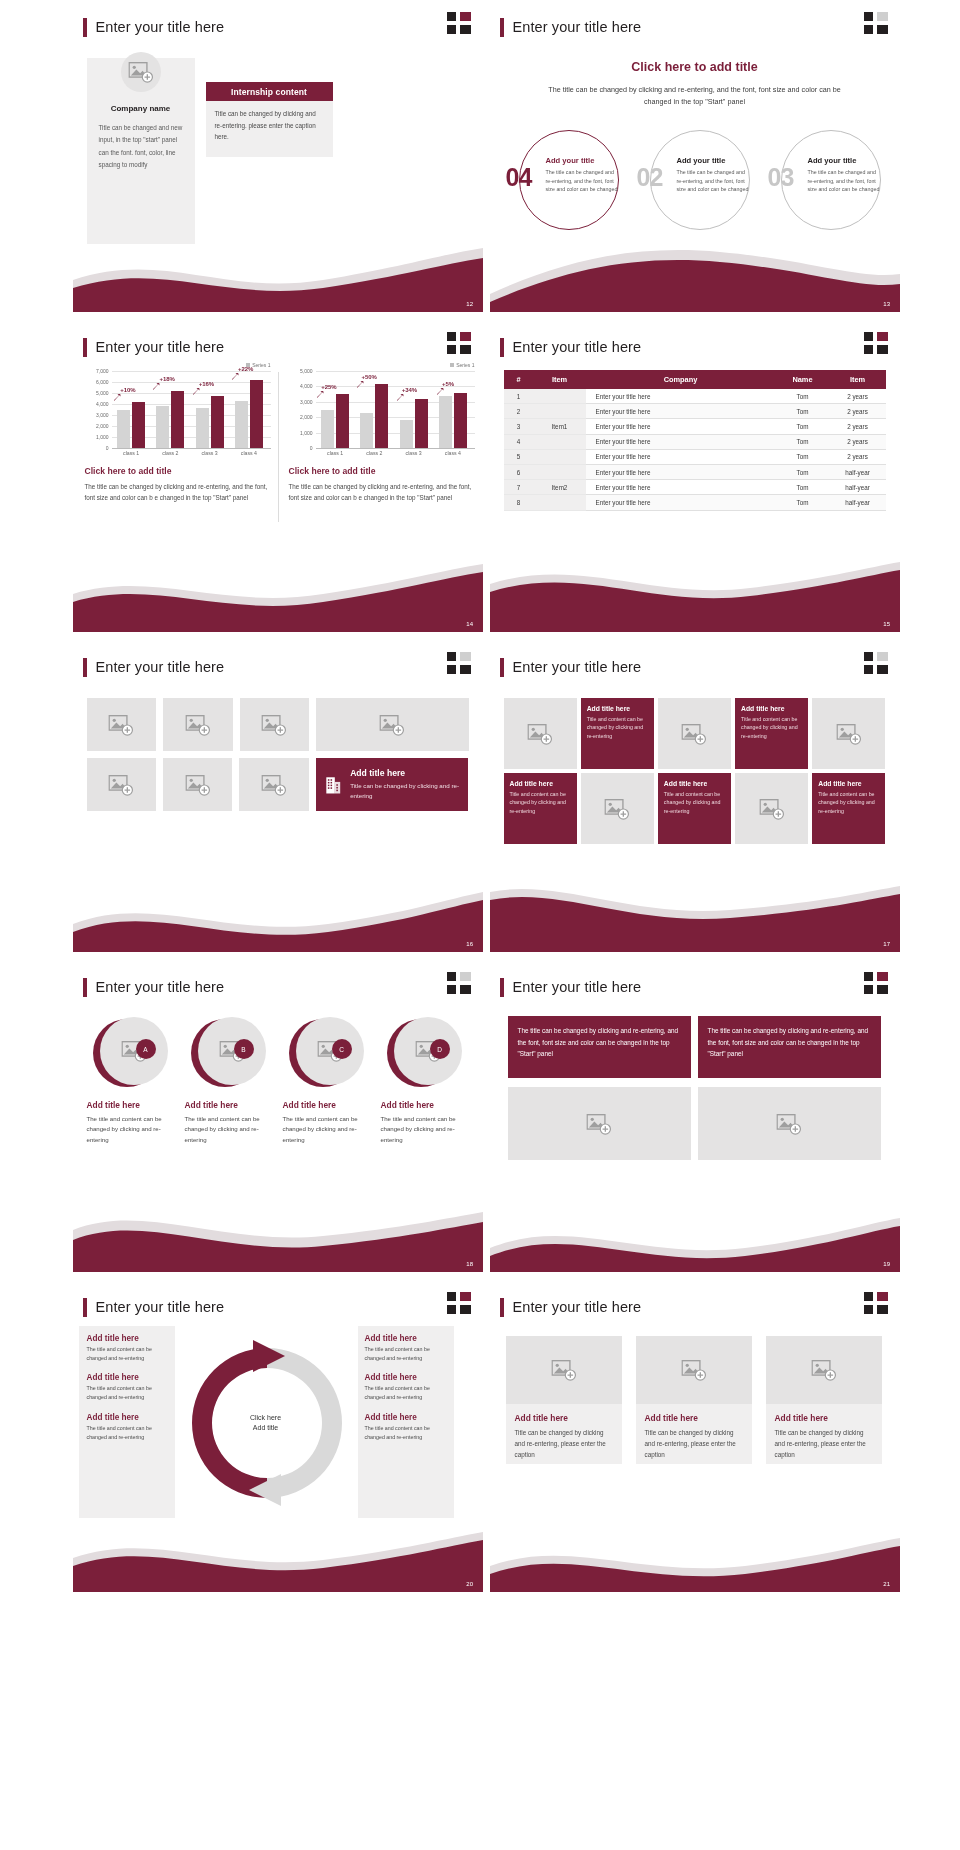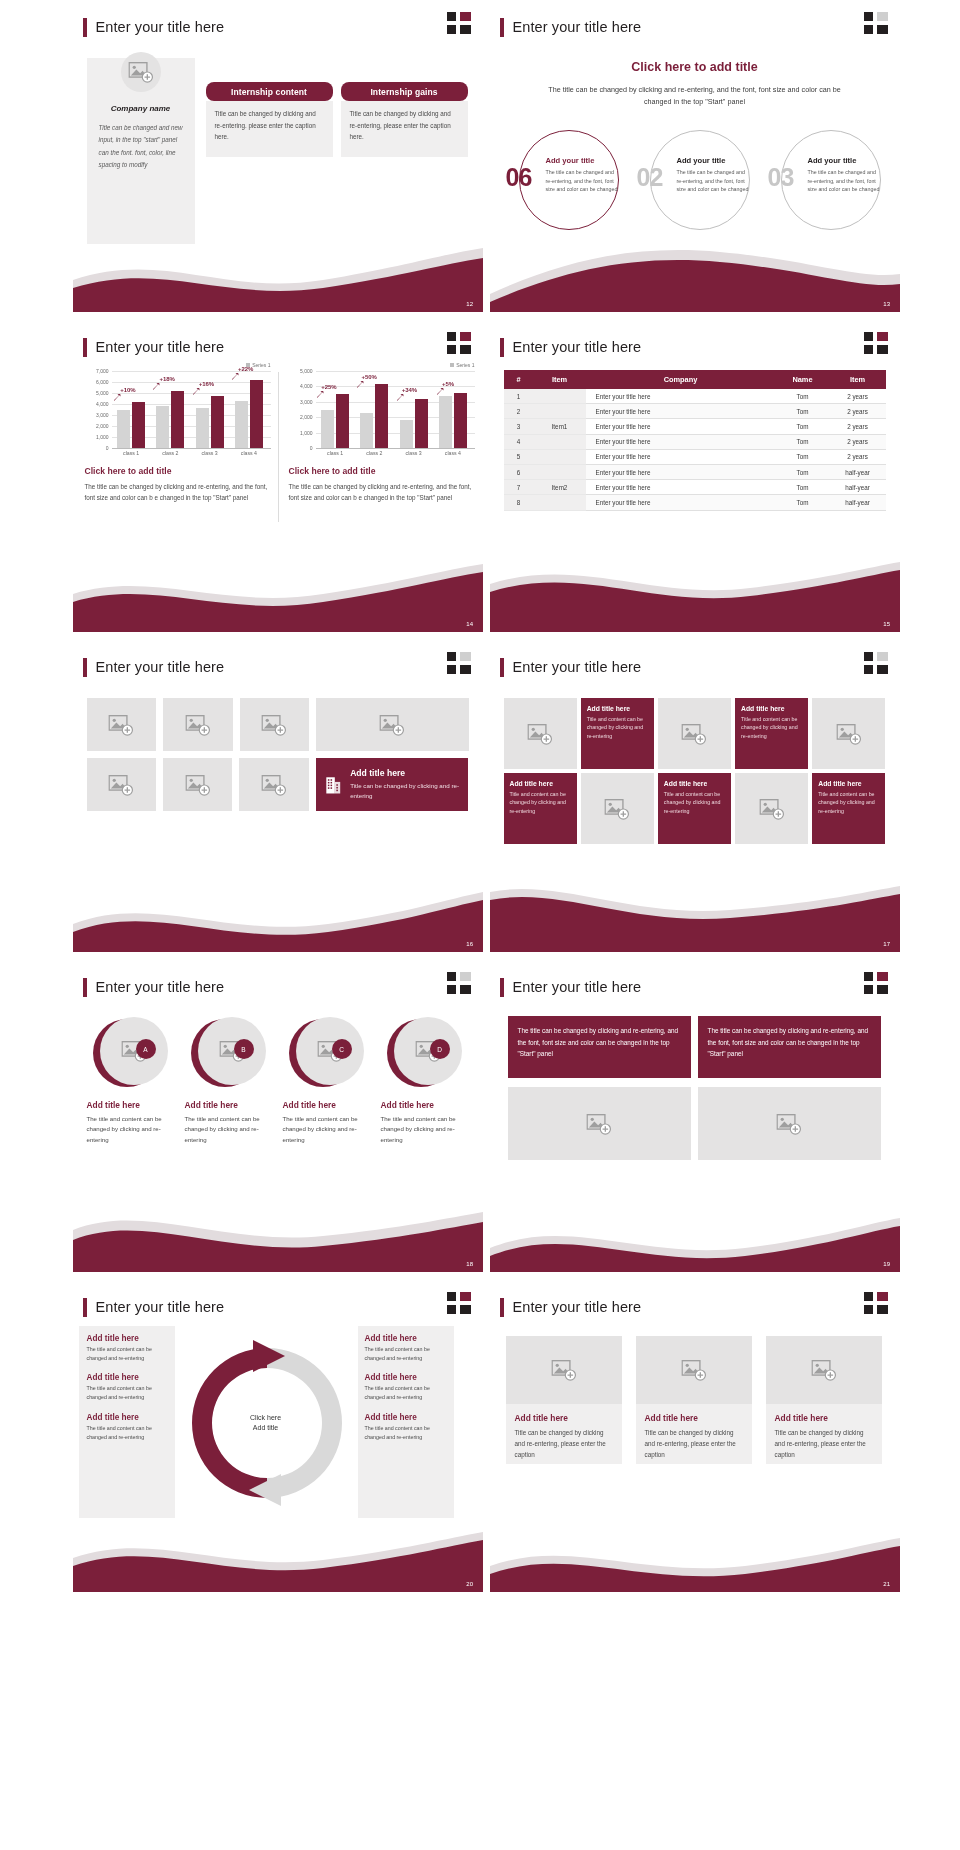--- a/index.html
+++ b/index.html
@@ -71,38 +71,36 @@
   }
   .imgicon { width: 26px; height: 22px; display: block; }
   .hdr-chip {
     background: #7B1F3A;
     color: #fff;
     font-size: 8.5px;
     font-weight: bold;
     text-align: center;
     padding: 4.5px 0;
     letter-spacing: .1px;
-    border-radius: 8px;
   }
   .body-chip {
     background: #f0efef;
     color: #4a4a4a;
     font-size: 6.3px;
     line-height: 1.85;
     padding: 7px 9px;
   }
 
   
   .s12-left {
     position: absolute; left: 14px; top: 56px;
     width: 108px; height: 186px;
     background: #f0efef;
     padding: 46px 12px 0 12px;
     text-align: center;
-    font-style: italic;
   }
   .s12-left .cname { font-size: 8px; font-weight: bold; color: #231f20; margin-bottom: 9px; }
   .s12-left .ctext { font-size: 6.3px; color: #5a5a5a; line-height: 1.95; text-align: left; }
   .s12-avatar {
     position: absolute; left: 48px; top: 50px;
     width: 40px; height: 40px; border-radius: 50%;
     background: #e4e3e3;
     display: flex; align-items: center; justify-content: center;
   }
   .s12-grid {
@@ -328,24 +326,20 @@
       <svg class="imgicon" viewBox="0 0 30 26">
           <use href="#img-ph"></use>
         </svg>
     </div>
 
     <div class="s12-grid">
       <div class="s12-cell">
         <div class="hdr-chip">Internship content</div>
         <div class="body-chip">Title can be changed by clicking and re-entering. please enter the caption here.</div>
       </div>
-      <div class="s12-cell">
-        <div class="hdr-chip">Internship gains</div>
-        <div class="body-chip">Title can be changed by clicking and re-entering, please enter the caption here.</div>
-      </div>
     </div>
 
     <svg class="wave" viewBox="0 0 410 78" preserveAspectRatio="none">
       <path d="M0,46 C90,16 150,62 250,46 C330,33 370,20 410,14 L410,78 L0,78 Z" fill="#E2DCDE"></path>
       <path d="M0,54 C90,26 150,68 250,54 C330,42 370,30 410,24 L410,78 L0,78 Z" fill="#7B1F3A"></path>
     </svg>
     <div class="pageno">12</div>
   </div>
 
   <div class="slide">
@@ -363,21 +357,21 @@
         <rect x="0" y="10" width="24" height="1.3" fill="#fff"></rect>
       </svg>
     </div>
 
     <div class="s13-title">Click here to add title</div>
     <div class="s13-sub">The title can be changed by clicking and re-entering, and the font, font size and color can be changed in the top "Start" panel</div>
 
     <div class="s13-circles">
       <div class="s13-c" style="left:0">
         <div class="s13-ring acc"></div>
-        <div class="s13-num acc">06</div>
+        <div class="s13-num acc">04</div>
         <div class="s13-txt">
           <h4 class="acc">Add your title</h4>
           <p>The title can be changed and re-entering, and the font, font size and color can be changed</p>
         </div>
       </div>
       <div class="s13-c" style="left:131px">
         <div class="s13-ring"></div>
         <div class="s13-num">02</div>
         <div class="s13-txt">
           <h4>Add your title</h4>

